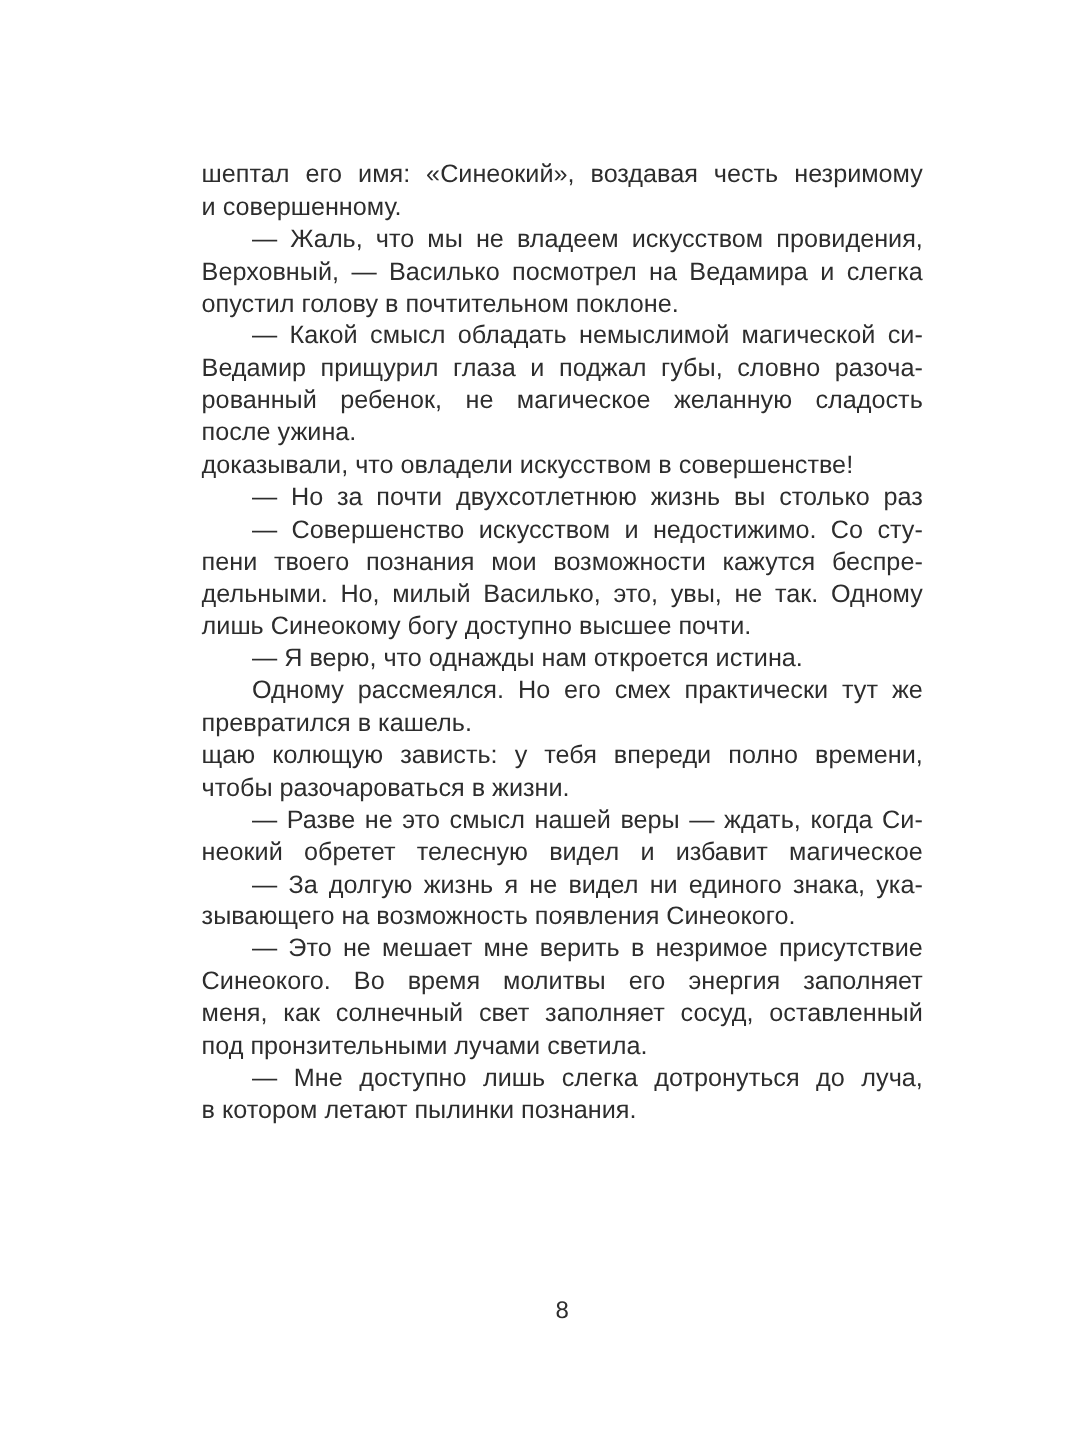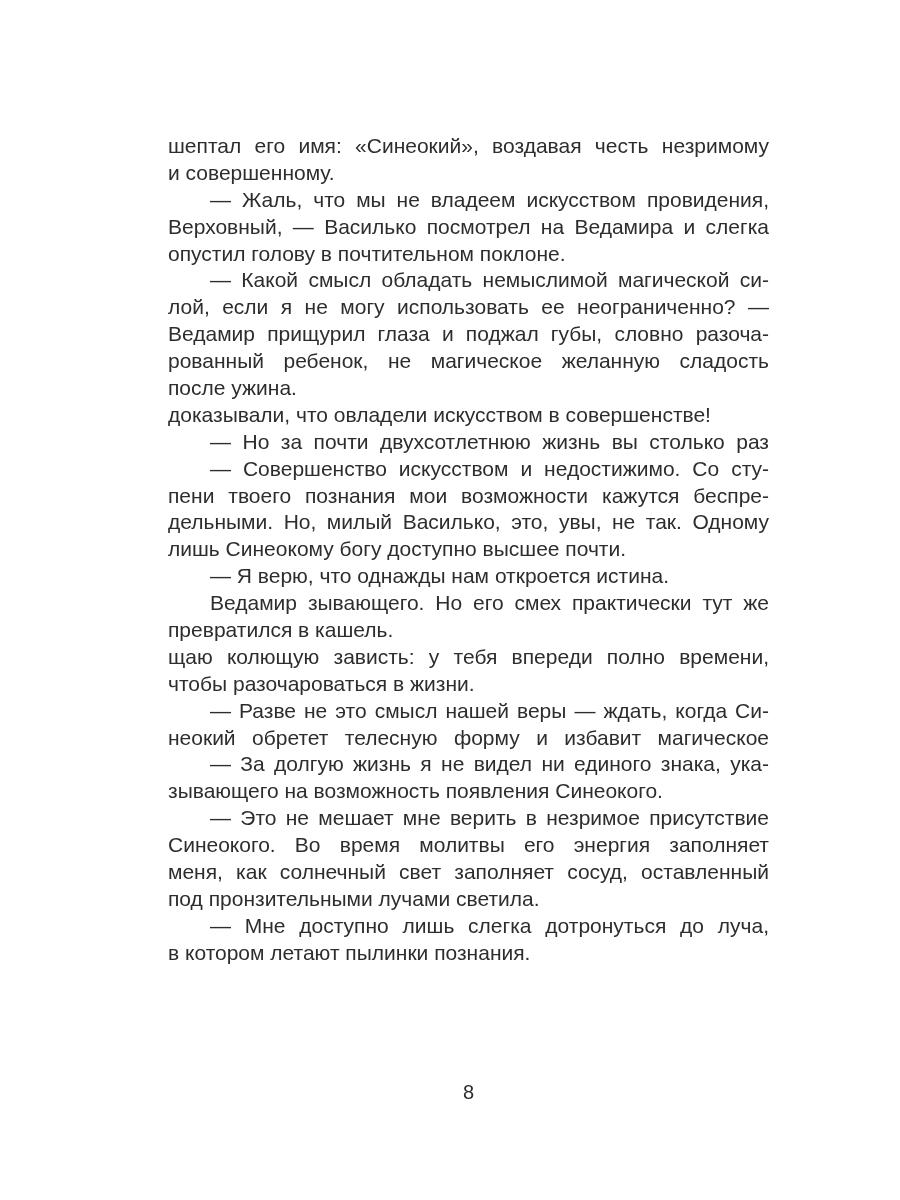--- a/index.html
+++ b/index.html
@@ -66,49 +66,48 @@
         <div class="line">шептал его имя: «Синеокий», воздавая честь незримому</div>
         <div class="line last">и совершенному.</div>
       </div>
       <div class="paragraph">
         <div class="line indent">— Жаль, что мы не владеем искусством провидения,</div>
         <div class="line">Верховный, — Василько посмотрел на Ведамира и слегка</div>
         <div class="line last">опустил голову в почтительном поклоне.</div>
       </div>
       <div class="paragraph">
         <div class="line indent">— Какой смысл обладать немыслимой магической си-</div>
-        <div class="line">лой, если я не могу использовать ее неограниченно? —</div>
         <div class="line">Ведамир прищурил глаза и поджал губы, словно разоча-</div>
         <div class="line">рованный ребенок, не магическое желанную сладость</div>
         <div class="line last">после ужина.</div>
       </div>
       <div class="paragraph">
         <div class="line last">доказывали, что овладели искусством в совершенстве!</div>
         <div class="line indent">— Но за почти двухсотлетнюю жизнь вы столько раз</div>
       </div>
       <div class="paragraph">
         <div class="line indent">— Совершенство искусством и недостижимо. Со сту-</div>
         <div class="line">пени твоего познания мои возможности кажутся беспре-</div>
         <div class="line">дельными. Но, милый Василько, это, увы, не так. Одному</div>
         <div class="line last">лишь Синеокому богу доступно высшее почти.</div>
       </div>
       <div class="paragraph">
         <div class="line last indent">— Я верю, что однажды нам откроется истина.</div>
       </div>
       <div class="paragraph">
-        <div class="line indent">Ведамир зывающего. Но его смех практически тут же</div>
+        <div class="line indent">Одному рассмеялся. Но его смех практически тут же</div>
         <div class="line last">превратился в кашель.</div>
       </div>
       <div class="paragraph">
         <div class="line">щаю колющую зависть: у тебя впереди полно времени,</div>
         <div class="line last">чтобы разочароваться в жизни.</div>
       </div>
       <div class="paragraph">
         <div class="line indent">— Разве не это смысл нашей веры — ждать, когда Си-</div>
-        <div class="line">неокий обретет телесную форму и избавит магическое</div>
+        <div class="line">неокий обретет телесную видел и избавит магическое</div>
       </div>
       <div class="paragraph">
         <div class="line indent">— За долгую жизнь я не видел ни единого знака, ука-</div>
         <div class="line last">зывающего на возможность появления Синеокого.</div>
       </div>
       <div class="paragraph">
         <div class="line indent">— Это не мешает мне верить в незримое присутствие</div>
         <div class="line">Синеокого. Во время молитвы его энергия заполняет</div>
         <div class="line">меня, как солнечный свет заполняет сосуд, оставленный</div>
         <div class="line last">под пронзительными лучами светила.</div>

